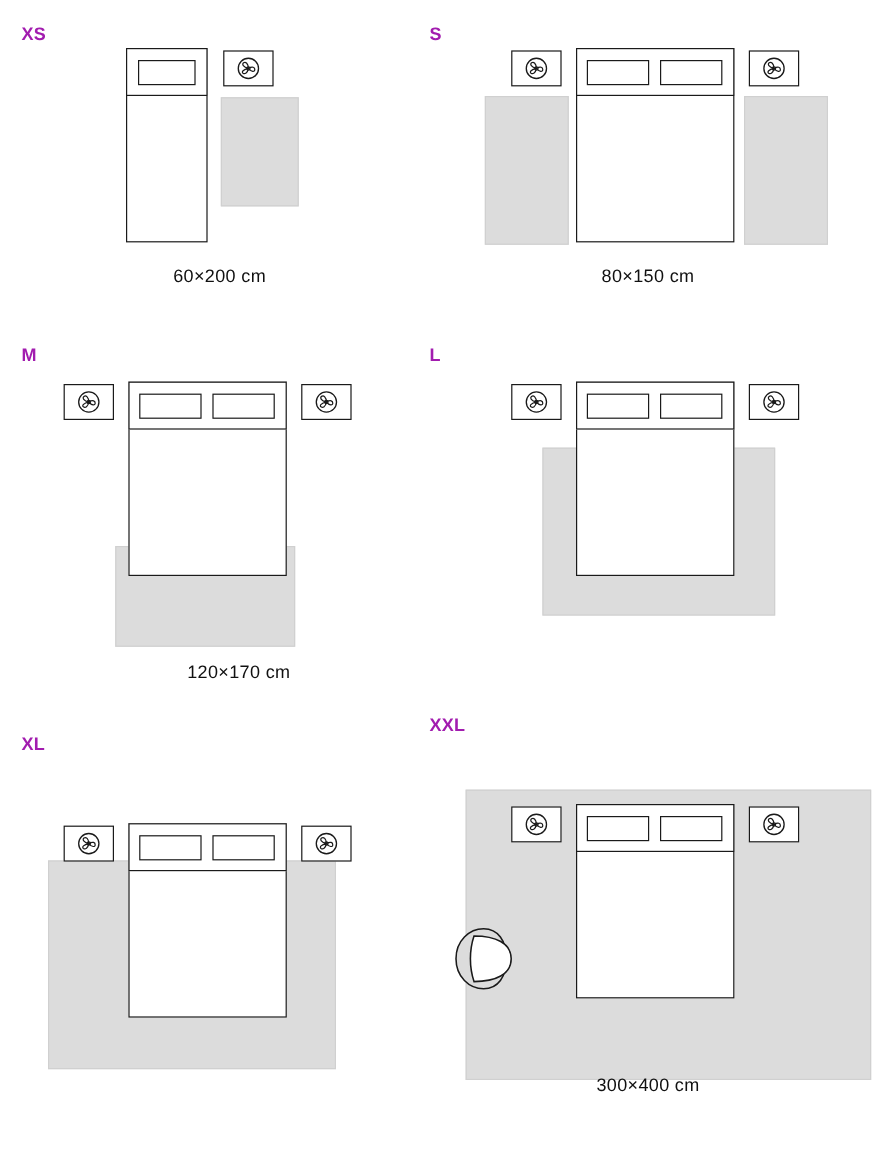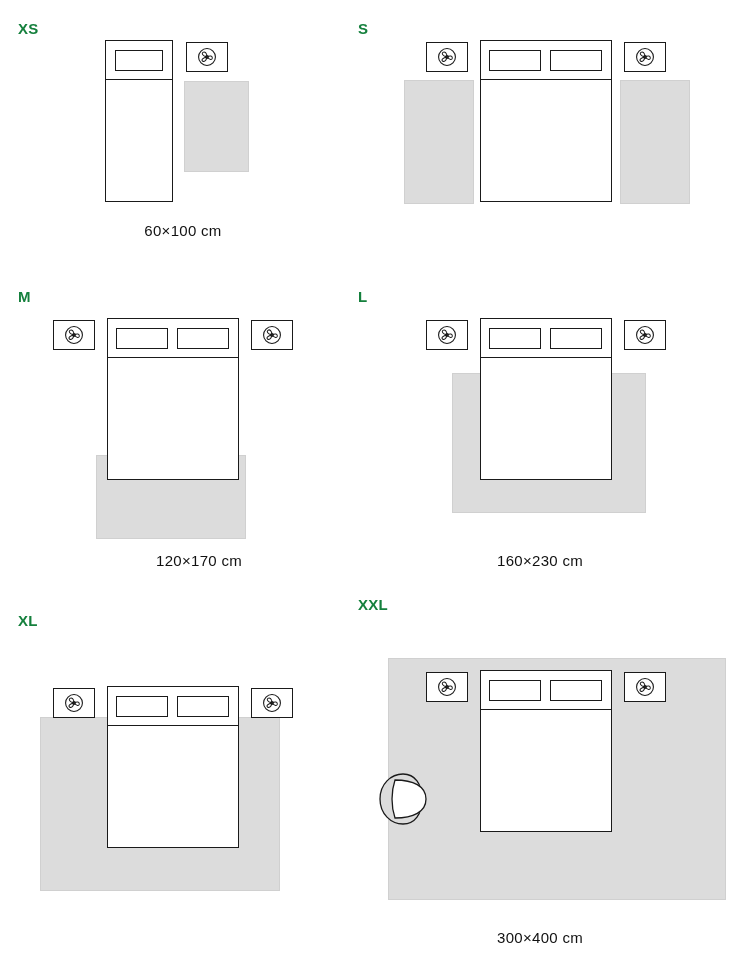--- a/index.html
+++ b/index.html
@@ -19,21 +19,21 @@
     position: absolute;
     inset: 0;
   }
   .cell {
     position: absolute;
   }
   .size-label {
     font-size: 15px;
     font-weight: bold;
     letter-spacing: 0.2px;
-    color: #15803d;
+    color: #a21caf;
   }
   .caption {
     font-size: 15px;
     color: #111111;
     text-align: center;
     letter-spacing: 0.3px;
   }
   .stage {
     position: relative;
   }
@@ -96,21 +96,21 @@
       <div class="nightstand" style="left:168px; top:14px; width:42px; height:30px;">
         <svg class="lamp-icon" viewBox="0 0 24 24">
           <circle cx="12" cy="12" r="9.2" fill="none" stroke="#1a1a1a" stroke-width="1.2"></circle>
           <path d="M12 12 C12 7.6 9.4 5.6 7.6 6.9 C5.9 8.1 7.2 11 12 12 Z" fill="none" stroke="#1a1a1a" stroke-width="1.1"></path>
           <path d="M12 12 C15.8 9.8 17.9 11 17.8 13.2 C17.7 15.3 14.8 15.3 12 12 Z" fill="none" stroke="#1a1a1a" stroke-width="1.1"></path>
           <path d="M12 12 C11.2 16.3 8.8 17.6 7.1 16.4 C5.5 15.2 7.3 13 12 12 Z" fill="none" stroke="#1a1a1a" stroke-width="1.1"></path>
           <circle cx="12" cy="12" r="1.5" fill="none" stroke="#1a1a1a" stroke-width="1.1"></circle>
         </svg>
       </div>
     </div>
-    <div class="caption" style="position:absolute; left:0px; top:212px; width:330px;">60×100 cm</div>
+    <div class="caption" style="position:absolute; left:0px; top:212px; width:330px;">60×200 cm</div>
   </div>
 
   <div class="cell" style="left:358px; top:10px; width:364px; height:250px;">
     <div class="size-label" style="position:absolute; left:0px; top:10px;">S</div>
     <div class="stage" style="position:absolute; left:0px; top:18px; width:364px; height:180px;">
 
       <div class="rug" style="left:46px; top:52px; width:68px; height:122px;"></div>
       <div class="rug" style="left:262px; top:52px; width:68px; height:122px;"></div>
 
       <div class="bed" style="left:122px; top:12px; width:132px; height:162px;"></div>
@@ -130,20 +130,21 @@
       <div class="nightstand" style="left:266px; top:14px; width:42px; height:30px;">
         <svg class="lamp-icon" viewBox="0 0 24 24">
           <circle cx="12" cy="12" r="9.2" fill="none" stroke="#1a1a1a" stroke-width="1.2"></circle>
           <path d="M12 12 C12 7.6 9.4 5.6 7.6 6.9 C5.9 8.1 7.2 11 12 12 Z" fill="none" stroke="#1a1a1a" stroke-width="1.1"></path>
           <path d="M12 12 C15.8 9.8 17.9 11 17.8 13.2 C17.7 15.3 14.8 15.3 12 12 Z" fill="none" stroke="#1a1a1a" stroke-width="1.1"></path>
           <path d="M12 12 C11.2 16.3 8.8 17.6 7.1 16.4 C5.5 15.2 7.3 13 12 12 Z" fill="none" stroke="#1a1a1a" stroke-width="1.1"></path>
           <circle cx="12" cy="12" r="1.5" fill="none" stroke="#1a1a1a" stroke-width="1.1"></circle>
         </svg>
       </div>
     </div>
+    <div class="caption" style="position:absolute; left:0px; top:212px; width:364px;">80×150 cm</div>
   </div>
 
   <div class="cell" style="left:18px; top:280px; width:330px; height:300px;">
     <div class="size-label" style="position:absolute; left:0px; top:8px;">M</div>
     <div class="stage" style="position:absolute; left:0px; top:20px; width:330px; height:240px;">
 
       <div class="rug" style="left:78px; top:155px; width:148px; height:82px;"></div>
 
       <div class="bed" style="left:89px; top:18px; width:132px; height:162px;"></div>
       <div class="headboard" style="left:89px; top:18px; width:132px; height:40px;"></div>
@@ -195,21 +196,20 @@
       <div class="nightstand" style="left:266px; top:20px; width:42px; height:30px;">
         <svg class="lamp-icon" viewBox="0 0 24 24">
           <circle cx="12" cy="12" r="9.2" fill="none" stroke="#1a1a1a" stroke-width="1.2"></circle>
           <path d="M12 12 C12 7.6 9.4 5.6 7.6 6.9 C5.9 8.1 7.2 11 12 12 Z" fill="none" stroke="#1a1a1a" stroke-width="1.1"></path>
           <path d="M12 12 C15.8 9.8 17.9 11 17.8 13.2 C17.7 15.3 14.8 15.3 12 12 Z" fill="none" stroke="#1a1a1a" stroke-width="1.1"></path>
           <path d="M12 12 C11.2 16.3 8.8 17.6 7.1 16.4 C5.5 15.2 7.3 13 12 12 Z" fill="none" stroke="#1a1a1a" stroke-width="1.1"></path>
           <circle cx="12" cy="12" r="1.5" fill="none" stroke="#1a1a1a" stroke-width="1.1"></circle>
         </svg>
       </div>
     </div>
-    <div class="caption" style="position:absolute; left:0px; top:272px; width:364px;">160×230 cm</div>
   </div>
 
   <div class="cell" style="left:18px; top:588px; width:330px; height:370px;margin-top:16px;">
     <div class="size-label" style="position:absolute; left:0px; top:8px;">XL</div>
     <div class="stage" style="position:absolute; left:0px; top:60px; width:330px; height:250px;">
 
       <div class="rug" style="left:22px; top:53px; width:238px; height:172px;"></div>
 
       <div class="bed" style="left:89px; top:22px; width:132px; height:162px;"></div>
       <div class="headboard" style="left:89px; top:22px; width:132px; height:40px;"></div>
@@ -267,16 +267,16 @@
         </svg>
       </div>
 
       <div class="chair" style="left:10px; top:110px; width:82px; height:82px;">
         <svg width="82" height="82" viewBox="0 0 82 82">
           <path d="M12 41 C12 26 23 16 35 16 C47 16 54 26 54 41 C54 56 47 66 35 66 C23 66 12 56 12 41 Z" fill="#dcdcdc" stroke="#1a1a1a" stroke-width="1.3"></path>
           <path d="M27 22 C45 22 58 28 58 41 C58 54 45 60 27 60 C25 54 24 47 24 41 C24 35 25 28 27 22 Z" fill="#ffffff" stroke="#1a1a1a" stroke-width="1.3"></path>
         </svg>
       </div>
     </div>
-    <div class="caption" style="position:absolute; left:0px; top:308px; width:364px;margin-top:33px;">300×400 cm</div>
+    <div class="caption" style="position:absolute; left:0px; top:308px; width:364px;">300×400 cm</div>
   </div>
 
 </div>
 
 </body></html>

